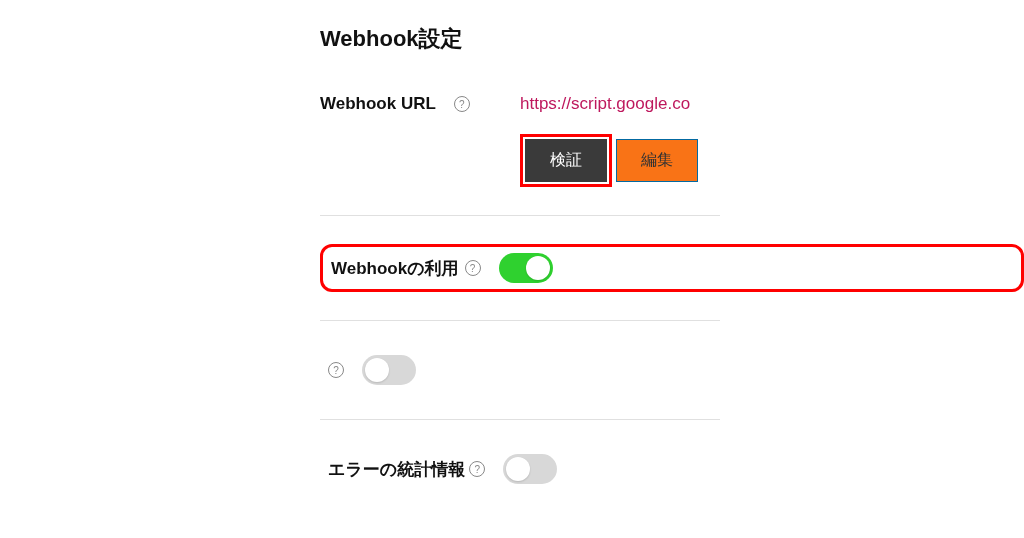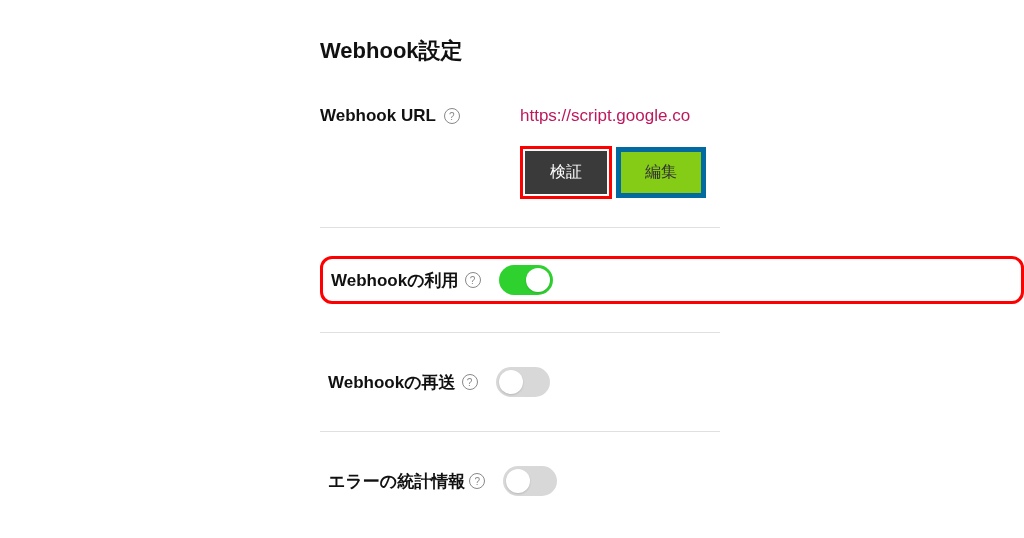--- a/index.html
+++ b/index.html
@@ -9,37 +9,37 @@
     }
     body {
       font-family: -apple-system, BlinkMacSystemFont, "Segoe UI", "Hiragino Sans", "Meiryo", sans-serif;
       background: #ffffff;
       width: 1024px;
       height: 538px;
       position: relative;
     }
     .container {
       padding-left: 320px;
-      padding-top: 36px;
+      padding-top: 24px;
     }
     .section-title {
       font-size: 22px;
       font-weight: 700;
       color: #111111;
       margin-bottom: 40px;
     }
     .row {
       display: flex;
       align-items: flex-start;
       margin-bottom: 20px;
     }
     .label-group {
       display: flex;
       align-items: center;
-      gap: 8px;
+      gap: 18px;
       width: 200px;
       flex-shrink: 0;
     }
     .label-text {
       font-size: 17px;
       font-weight: 700;
       color: #111111;
     }
     .help-icon {
       width: 16px;
@@ -71,22 +71,22 @@
     .verify-btn-wrap {
       border: 3px solid #ff0000;
       padding: 2px;
       display: inline-block;
     }
     .btn {
       font-size: 16px;
       font-weight: 500;
       padding: 10px 24px;
       cursor: pointer;
-      border: 5px solid #0369a1;
-      background: #84cc16;
+      border: 1px solid #0369a1;
+      background: #f97316;
       color: #333333;
       min-width: 80px;
     }
     .btn-dark {
       background: #3a3a3a;
       color: #ffffff;
       border: 1px solid #3a3a3a;
     }
     .divider {
       border: none;
@@ -176,21 +176,20 @@
     <span class="toggle-label">Webhookの利用</span>
     <span class="help-icon">?</span>
     <div class="toggle on">
       <div class="toggle-knob"></div>
     </div>
   </div>
 
   <hr class="divider">
 
   <div class="toggle-row">
-    <span class="toggle-label">Webhookの再送</span>
     <span class="help-icon">?</span>
     <div class="toggle off">
       <div class="toggle-knob"></div>
     </div>
   </div>
 
   <hr class="divider">
 
   <div class="toggle-row">
     <div class="label-stack">

